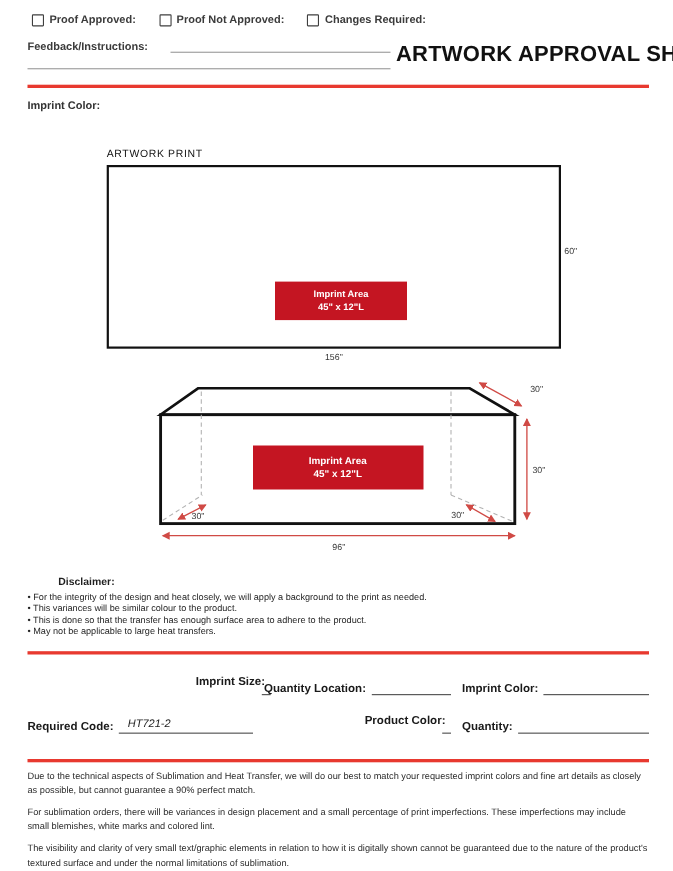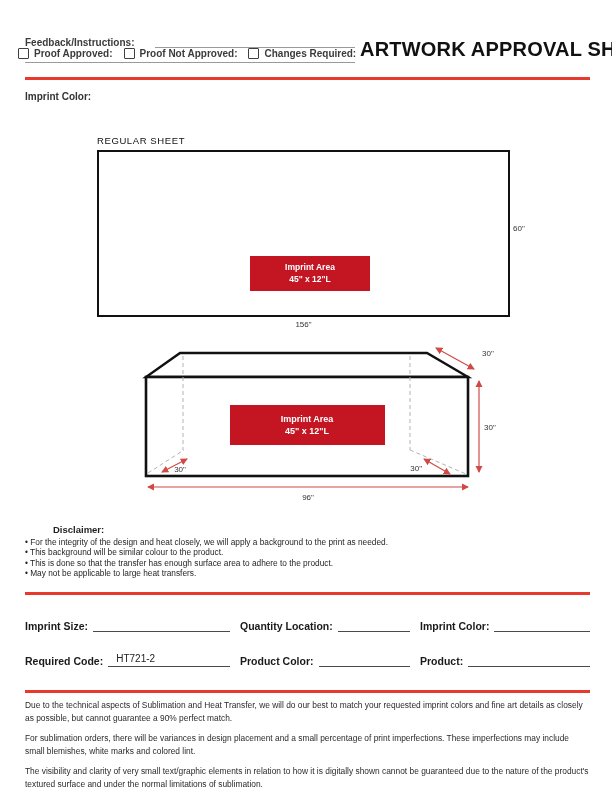--- a/index.html
+++ b/index.html
@@ -3,21 +3,21 @@
 <meta charset="utf-8">
 <style>
   * { margin:0; padding:0; box-sizing:border-box; }
   html,body { background:#fff; }
   .page {
     position:relative; width:612px; height:792px; background:#ffffff;
     font-family:"Liberation Sans","DejaVu Sans",sans-serif; color:#222;
     overflow:hidden;
   }
   
-  .cb-row { position:absolute; left:18px; top:13px; display:flex; gap:11px; align-items:center;margin-top:35px; }
+  .cb-row { position:absolute; left:29px; top:13px; display:flex; gap:21px; align-items:center; }
   .cb-item { display:flex; align-items:center; gap:5px; }
   .cb { width:11px; height:11px; border:1.6px solid #3f3f3f; border-radius:1px; background:#fff; display:inline-block; }
   .cb-label { font-size:10px; font-weight:600; color:#3b3b3b; white-space:nowrap; }
   .fb-row { position:absolute; left:25px; top:36px; width:330px; display:flex; align-items:flex-end;gap:16px; }
   .fb-label { font-size:10px; font-weight:600; color:#3b3b3b; white-space:nowrap; padding-right:5px; }
   .fb-line { flex:1; border-bottom:1px solid #9a9a9a; height:12px; }
   .fb-line2 { position:absolute; left:25px; top:51px; width:330px; border-bottom:1px solid #9a9a9a; height:12px; }
   .sheet-title { position:absolute; left:360px; top:38px; width:230px; text-align:right;
     font-size:20px; font-weight:700; letter-spacing:.2px; color:#111; white-space:nowrap; }
   .redline { position:absolute; left:25px; width:565px; height:2.5px; }
@@ -35,21 +35,21 @@
   .table-diagram { position:absolute; left:130px; top:340px; }
   .table-diagram text { font-family:"Liberation Sans","DejaVu Sans",sans-serif; }
   
   .disclaimer { position:absolute; left:25px; top:524px; width:562px; color:#1f1f1f; }
   .disclaimer-heading { font-size:9.5px; font-weight:700; margin-bottom:2px;margin-left:28px; }
   .disclaimer-bullet { font-size:8.3px; line-height:1.25; }
   
   .field { position:absolute; display:flex; align-items:flex-end; height:18px; }
   .f-label { font-size:10.5px; font-weight:700; color:#1a1a1a; white-space:nowrap; padding-right:5px; }
   .f-line { flex:1; border-bottom:1.2px solid #4a4a4a; height:100%; display:flex; align-items:flex-end; padding-left:8px; }
-  .f-value { font-size:10px; color:#222; padding-bottom:2px; }
+  .f-value { font-size:10px; color:#222; padding-bottom:2px;font-style:italic; }
   
   .footer { position:absolute; left:25px; top:699px; width:564px; color:#2a2a2a; }
   .footer p { font-size:8.4px; line-height:1.5; margin-bottom:8px; }
 </style>
 </head>
 <body>
 
 <div class="page">
 
   <div class="cb-row">
@@ -72,21 +72,21 @@
     <span class="fb-line"></span>
   </div>
   <div class="fb-line2"></div>
 
   <div class="sheet-title">ARTWORK APPROVAL SHEET</div>
 
   <div class="redline" style="top:77px; background:#E8392F;"></div>
 
   <div class="imprint-color-label">Imprint Color:</div>
 
-  <div class="rp-label">REGULAR SHEET</div>
+  <div class="rp-label">ARTWORK PRINT</div>
   <div class="rp-rect"></div>
   <div class="imprint-box rp-imprint" style="background:#C41522;">
     <div>Imprint Area</div>
     <div>45" x 12"L</div>
   </div>
   <div class="dim rp-height">60"</div>
   <div class="dim rp-width">156"</div>
 
   <svg class="table-diagram" width="380" height="170" viewBox="0 0 380 170">
     <defs>
@@ -120,28 +120,28 @@
     <text x="352" y="16" font-size="8" fill="#333333">30"</text>
     <text x="354" y="90" font-size="8" fill="#333333">30"</text>
     <text x="178" y="160" text-anchor="middle" font-size="8" fill="#333333">96"</text>
     <text x="50" y="132" text-anchor="middle" font-size="8" fill="#333333">30"</text>
     <text x="292" y="131" text-anchor="end" font-size="8" fill="#333333">30"</text>
   </svg>
 
   <div class="disclaimer">
     <div class="disclaimer-heading">Disclaimer:</div>
     <div class="disclaimer-bullet">• For the integrity of the design and heat closely, we will apply a background to the print as needed.</div>
-    <div class="disclaimer-bullet">• This background will be similar colour to the product.</div>
+    <div class="disclaimer-bullet">• This variances will be similar colour to the product.</div>
     <div class="disclaimer-bullet">• This is done so that the transfer has enough surface area to adhere to the product.</div>
     <div class="disclaimer-bullet">• May not be applicable to large heat transfers.</div>
   </div>
 
   <div class="redline" style="top:592px; background:#E8392F;"></div>
 
-  <div class="field" style="left:25px; top:614px; width:205px;">
+  <div class="field" style="left:41px; top:614px; width:205px;flex-direction:column;">
     <span class="f-label">Imprint Size:</span>
     <span class="f-line">
         <span class="f-value"></span>
       </span>
   </div>
   <div class="field" style="left:240px; top:614px; width:170px;">
     <span class="f-label">Quantity Location:</span>
     <span class="f-line">
         <span class="f-value"></span>
       </span>
@@ -151,28 +151,28 @@
     <span class="f-line">
         <span class="f-value"></span>
       </span>
   </div>
   <div class="field" style="left:25px; top:649px; width:205px;">
     <span class="f-label">Required Code:</span>
     <span class="f-line">
         <span class="f-value">HT721-2</span>
       </span>
   </div>
-  <div class="field" style="left:240px; top:649px; width:170px;">
+  <div class="field" style="left:240px; top:649px; width:170px;flex-direction:column;">
     <span class="f-label">Product Color:</span>
     <span class="f-line">
         <span class="f-value"></span>
       </span>
   </div>
   <div class="field" style="left:420px; top:649px; width:170px;">
-    <span class="f-label">Product:</span>
+    <span class="f-label">Quantity:</span>
     <span class="f-line">
         <span class="f-value"></span>
       </span>
   </div>
 
   <div class="redline" style="top:690px; background:#E8392F;"></div>
 
   <div class="footer">
     <p>Due to the technical aspects of Sublimation and Heat Transfer, we will do our best to match your requested imprint colors and fine art details as closely as possible, but cannot guarantee a 90% perfect match.</p>
     <p>For sublimation orders, there will be variances in design placement and a small percentage of print imperfections. These imperfections may include small blemishes, white marks and colored lint.</p>

